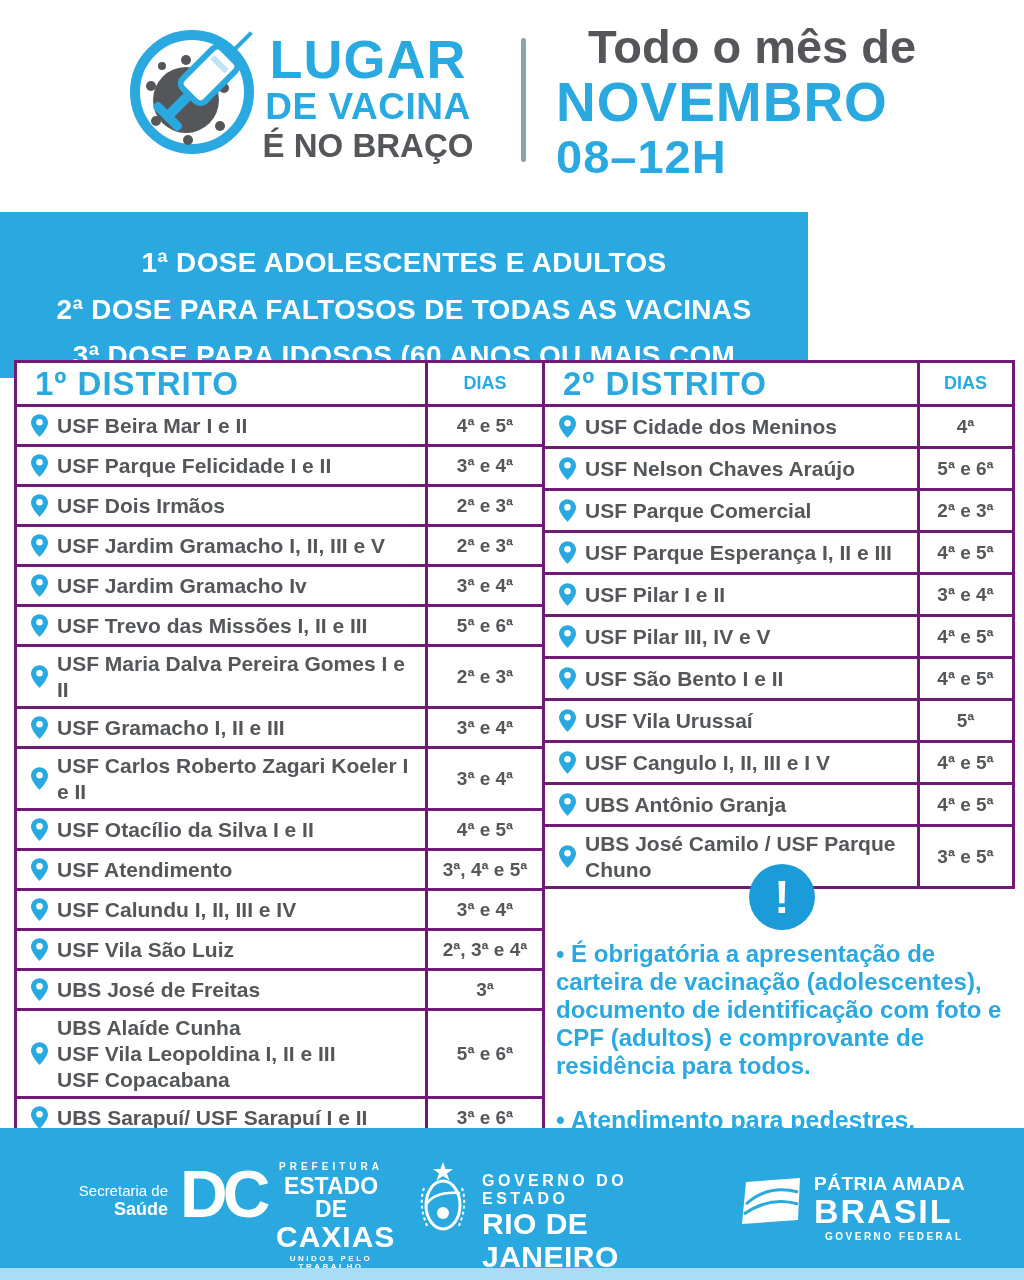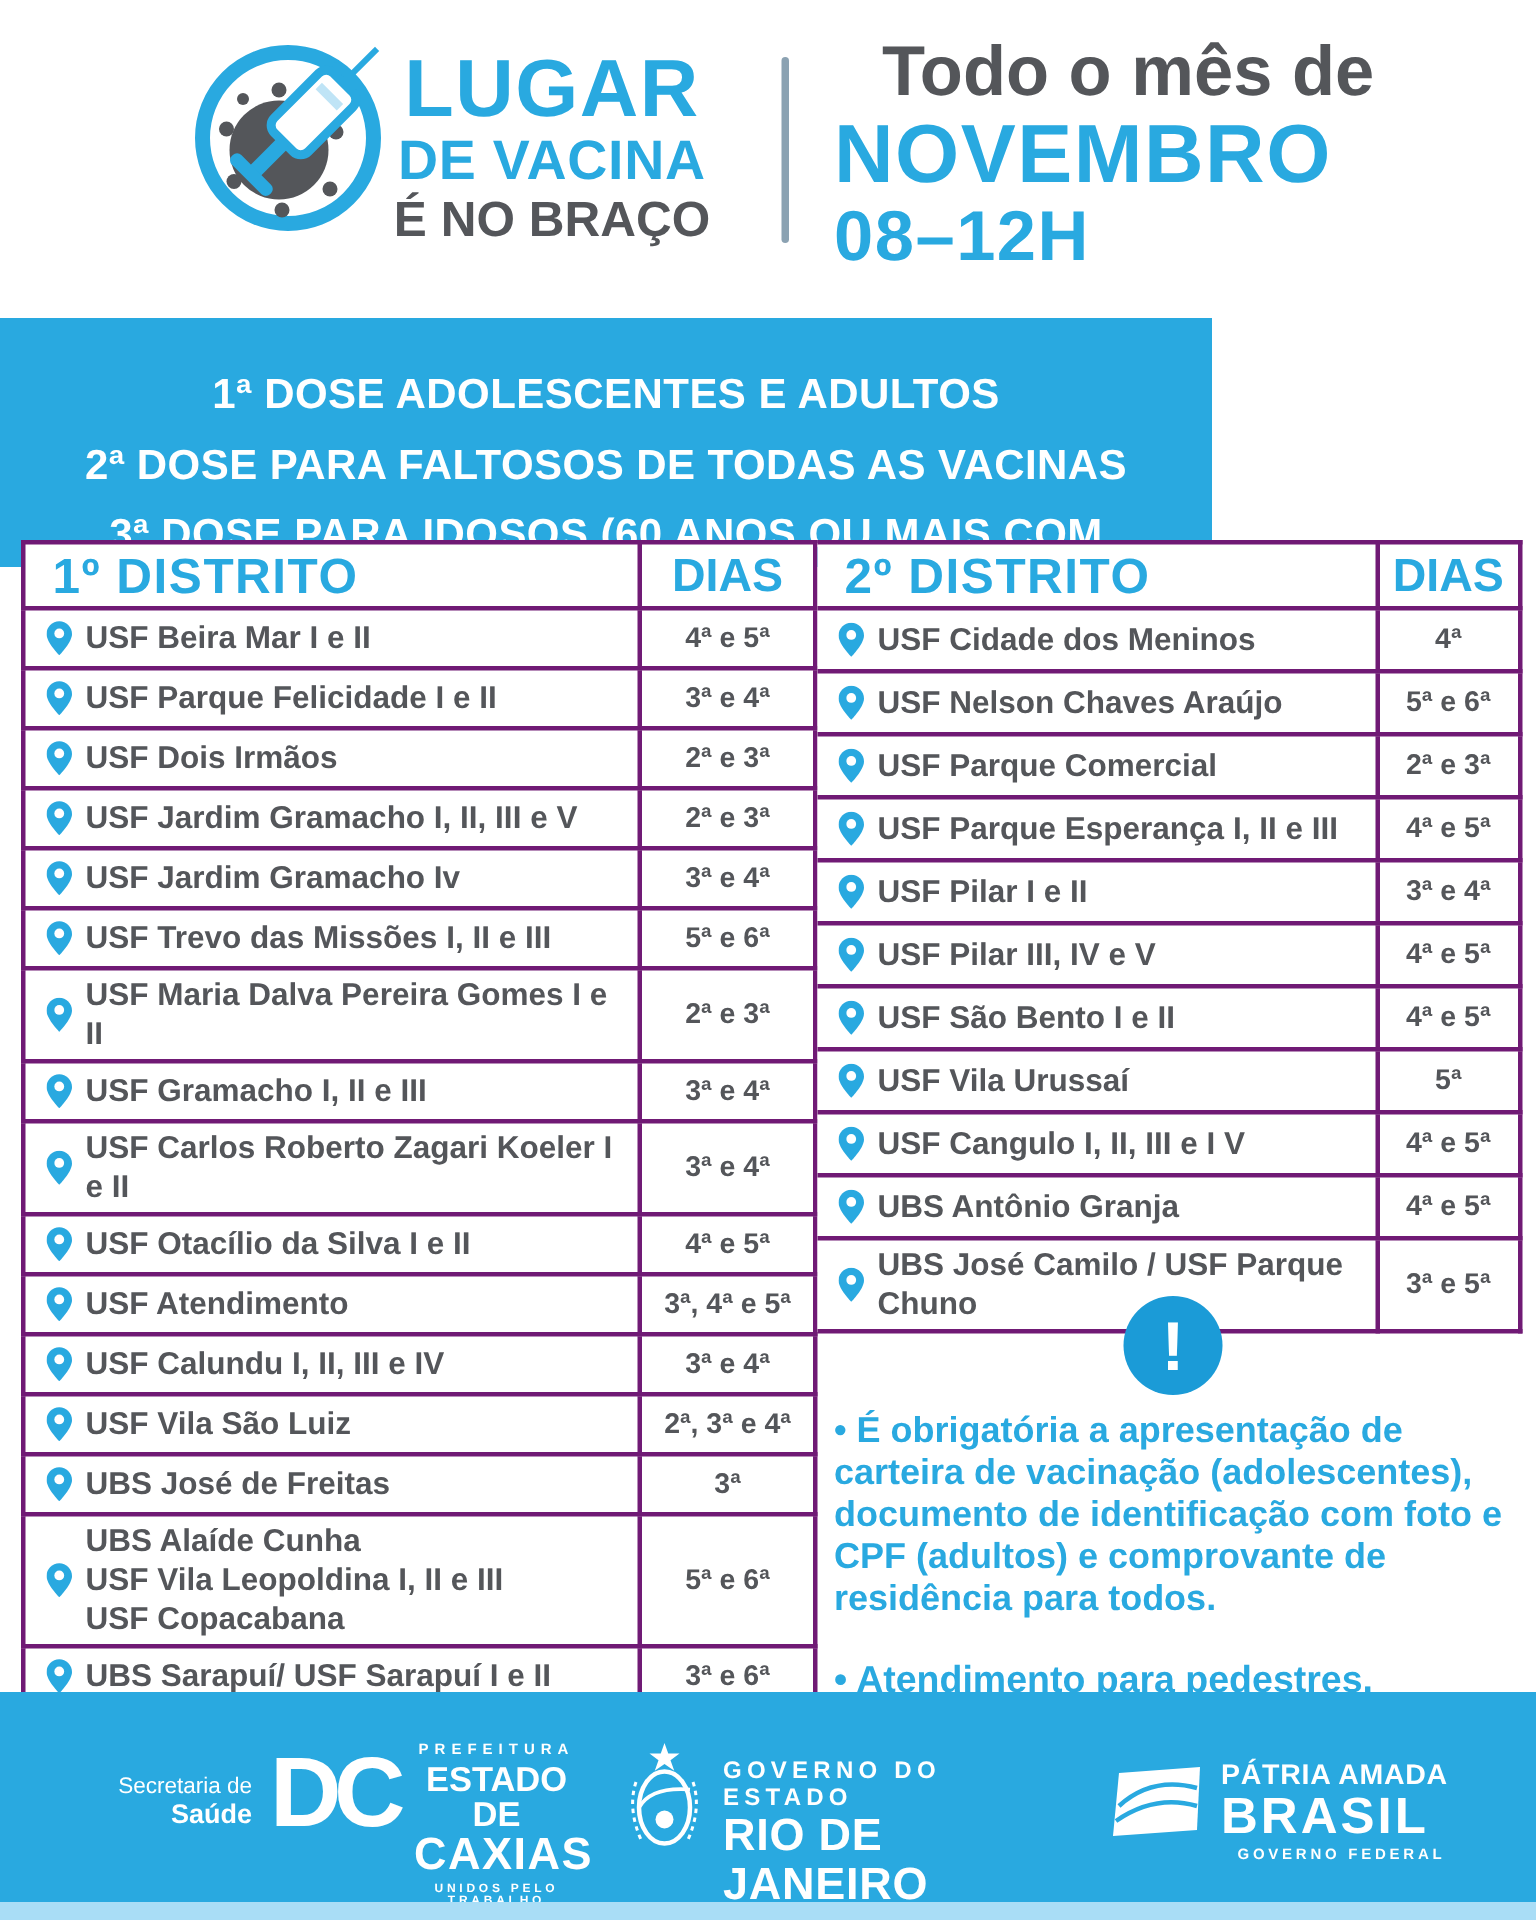--- a/index.html
+++ b/index.html
@@ -29,21 +29,21 @@
   .banner div { font-size:28px; font-weight:800; line-height:1.2; margin-bottom:13px; white-space:pre-line; letter-spacing:0.3px; }
   
   .tables { position:absolute; left:14px; top:360px; display:flex; align-items:flex-start; }
   table.dtable { border-collapse:collapse; table-layout:fixed; }
   table.left  { width:528px; }
   table.right { width:468px; }
   .dtable th, .dtable td { border:3px solid #701a75; background:#fff; }
   table.right th:first-child, table.right td:first-child { border-left:none; }
   .dtable thead th { height:44px; }
   .t-title { text-align:left; padding-left:18px; font-size:33px; font-weight:800; color:#29a9e0; letter-spacing:1px; }
-  .t-days  { font-size:31px; font-weight:800; color:#29a9e0; }
+  .t-days  { font-size:18px; font-weight:800; color:#29a9e0; }
   table.left  tbody td { height:40px; }
   table.right tbody td { height:42px; }
   .name-cell { padding:4px 6px 4px 14px; }
   .name-inner { display:flex; align-items:center; gap:9px; }
   .pin { flex:0 0 auto; width:17px; height:23px; }
   .loc-name { font-size:21px; font-weight:700; color:#54565a; line-height:1.22; white-space:pre-line; }
   .days-cell { text-align:center; font-size:19px; font-weight:700; color:#54565a; padding:0 4px; }
   
   .notice { position:absolute; left:556px; top:864px; width:452px; }
   .notice-icon-wrap { text-align:center; }

